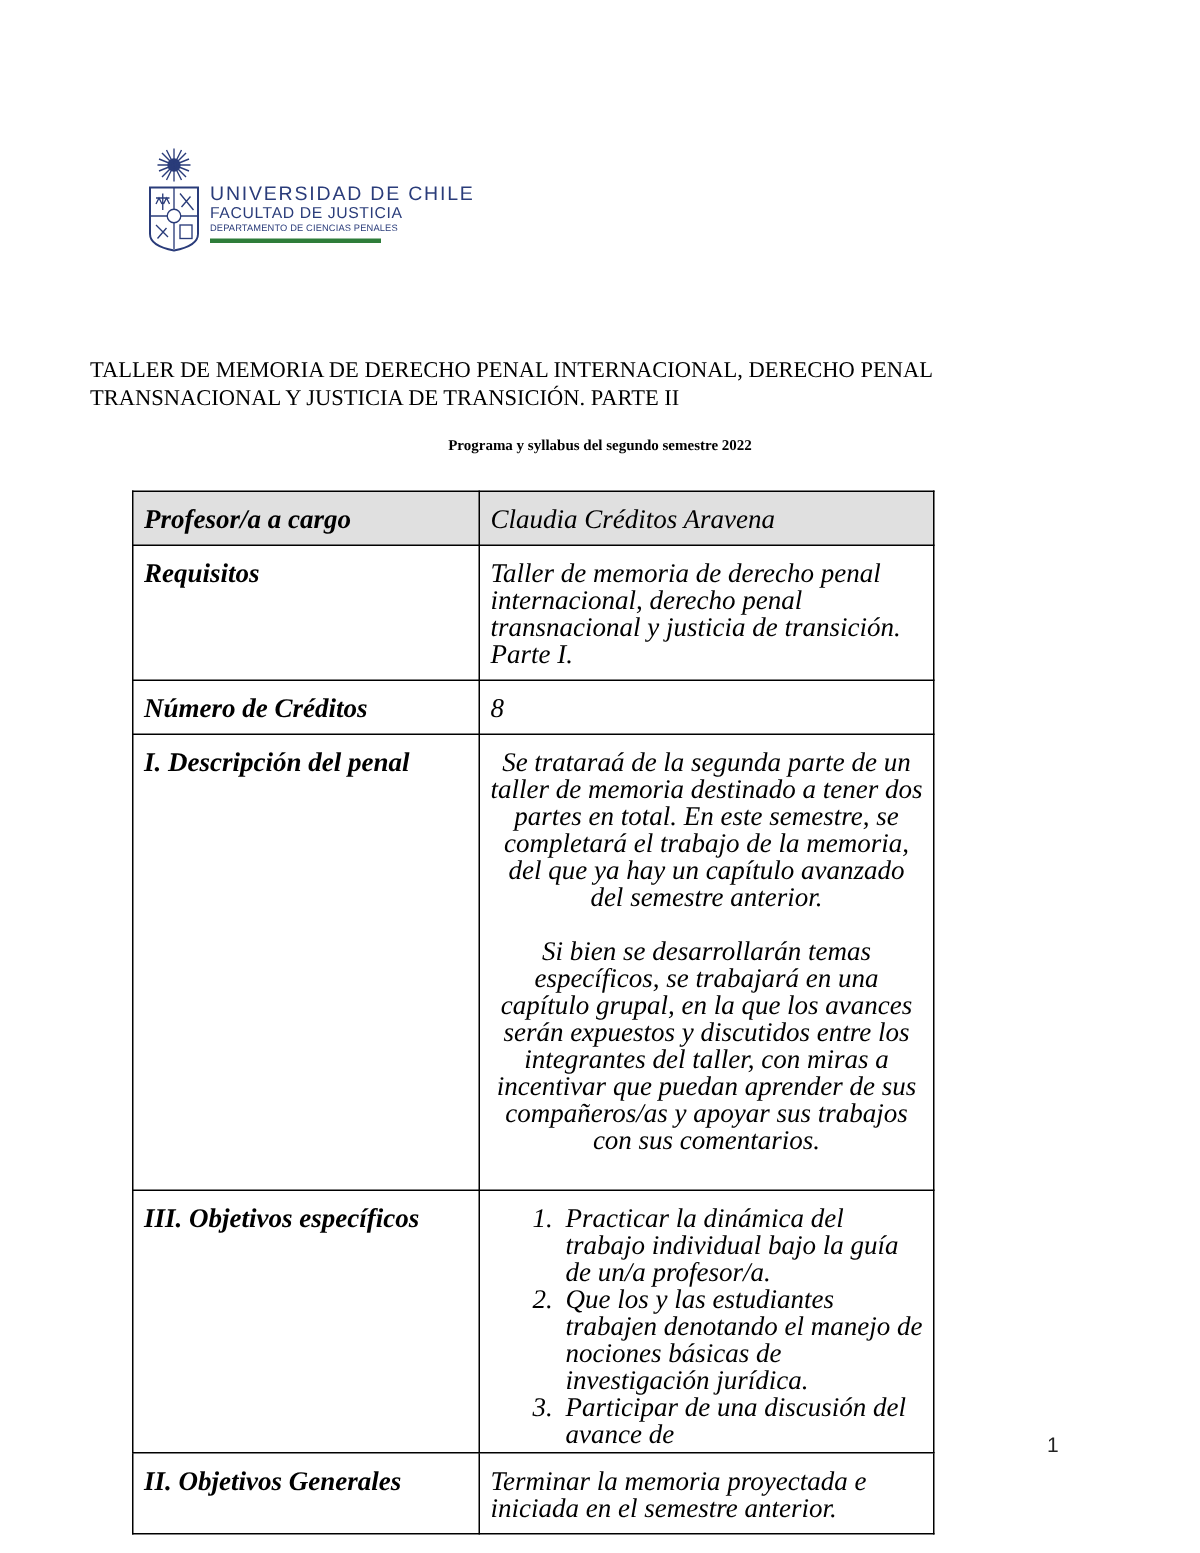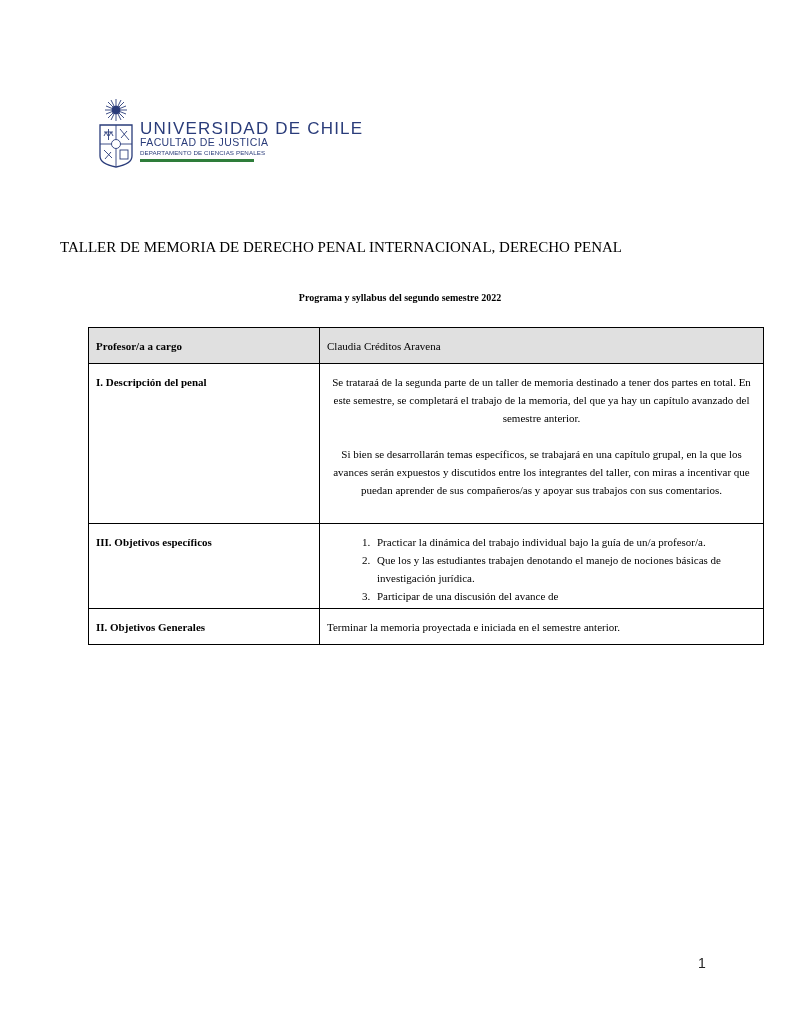--- a/index.html
+++ b/index.html
@@ -1,28 +1,28 @@
 <!DOCTYPE html>
 <html><head>
 <meta charset="utf-8">
 <style>
   html, body { margin: 0; padding: 0; background: #ffffff; }
   body { width: 800px; height: 1035px; position: relative; overflow: hidden;
          font-family: "Liberation Serif", "DejaVu Serif", serif; color: #000; }
   .logo { position: absolute; left: 97px; top: 98px; width: 190px; height: 72px; }
   .logo-text { position: absolute; left: 43px; top: 24px; font-family: "Liberation Sans", "DejaVu Sans", sans-serif; color: #2a3c7a; }
-  .logo-uni { font-size: 17px; letter-spacing: 1.2px; line-height: 14px; white-space: nowrap; }
+  .logo-uni { font-size: 13px; letter-spacing: 1.2px; line-height: 14px; white-space: nowrap; }
   .logo-fac { font-size: 10.5px; letter-spacing: 0.4px; line-height: 12px; white-space: nowrap; }
   .logo-dep { font-size: 6.2px; letter-spacing: 0.1px; line-height: 9px; color: #2a3c7a; white-space: nowrap; }
   .logo-bar { margin-top: 2px; width: 114px; height: 3px; background: #2e7d3a; }
   .title { position: absolute; left: 60px; top: 238px; width: 680px; text-align: left;
            font-size: 15px; line-height: 19px; font-weight: normal; }
   .subtitle { position: absolute; left: 60px; top: 292px; width: 680px; text-align: center;
               font-size: 10px; font-weight: bold; }
-  table { position: absolute; left: 88px; top: 327px; width: 676px; border-collapse: collapse; font-size: 11px; line-height: 18px; }
+  table { position: absolute; left: 88px; top: 327px; width: 535px; border-collapse: collapse; font-size: 18px; line-height: 18px; font-style: italic; }
   td { border: 1.5px solid #000; vertical-align: top; padding: 9px 7px 8px 7px; }
   td.label { width: 216px; }
   tr.shaded td { background: #e0e0e0; }
   .bold { font-weight: bold; }
   .para { margin: 0; text-align: center; }
   .para + .para { margin-top: 18px; }
   ol { margin: 0; padding-left: 46px; }
   ol li { padding-left: 4px; }
   .page-num { position: absolute; left: 698px; top: 955px; font-family: "Liberation Sans", "DejaVu Sans", sans-serif; font-size: 14px; color: #222; }
 </style>
@@ -54,28 +54,37 @@
   <div class="logo-text">
     <div class="logo-uni">UNIVERSIDAD DE CHILE</div>
     <div class="logo-fac">FACULTAD DE JUSTICIA</div>
     <div class="logo-dep">DEPARTAMENTO DE CIENCIAS PENALES</div>
     <div class="logo-bar"></div>
   </div>
 </div>
 
 <div class="title">
   <div>TALLER DE MEMORIA DE DERECHO PENAL INTERNACIONAL, DERECHO PENAL</div>
+  <div>TRANSNACIONAL Y JUSTICIA DE TRANSICIÓN. PARTE II</div>
 </div>
 <div class="subtitle">Programa y syllabus del segundo semestre 2022</div>
 
 <table>
   <tbody>
       <tr class="shaded">
     <td class="label bold">Profesor/a a cargo</td>
     <td>Claudia Créditos Aravena</td>
+  </tr>
+  <tr>
+    <td class="label bold">Requisitos</td>
+    <td>Taller de memoria de derecho penal internacional, derecho penal transnacional y justicia de transición. Parte I.</td>
+  </tr>
+  <tr>
+    <td class="label bold">Número de Créditos</td>
+    <td>8</td>
   </tr>
   <tr>
     <td class="label bold">I. Descripción del penal</td>
     <td style="padding-bottom:24px;">
       <p class="para">Se trataraá de la segunda parte de un taller de memoria destinado a tener dos partes en total. En este semestre, se completará el trabajo de la memoria, del que ya hay un capítulo avanzado del semestre anterior.</p>
       <p class="para">Si bien se desarrollarán temas específicos, se trabajará en una capítulo grupal, en la que los avances serán expuestos y discutidos entre los integrantes del taller, con miras a incentivar que puedan aprender de sus compañeros/as y apoyar sus trabajos con sus comentarios.</p>
     </td>
   </tr>
   <tr>
     <td class="label bold">III. Objetivos específicos</td>

